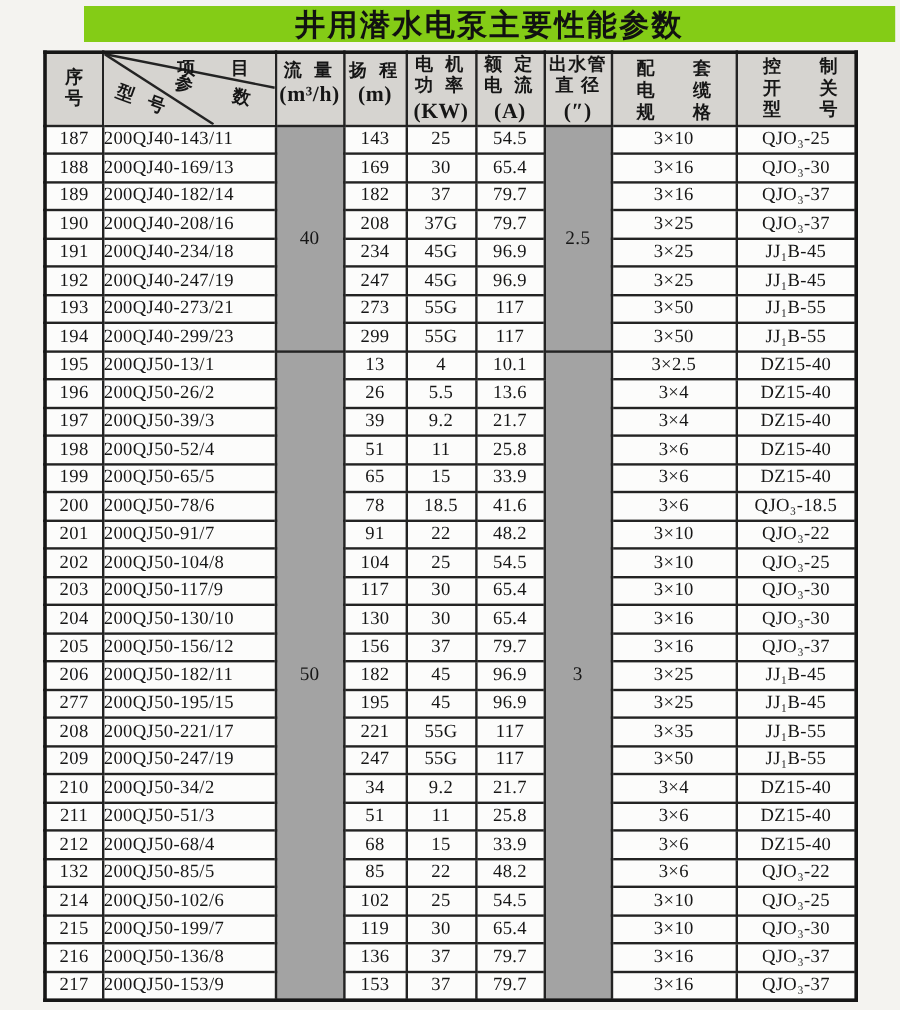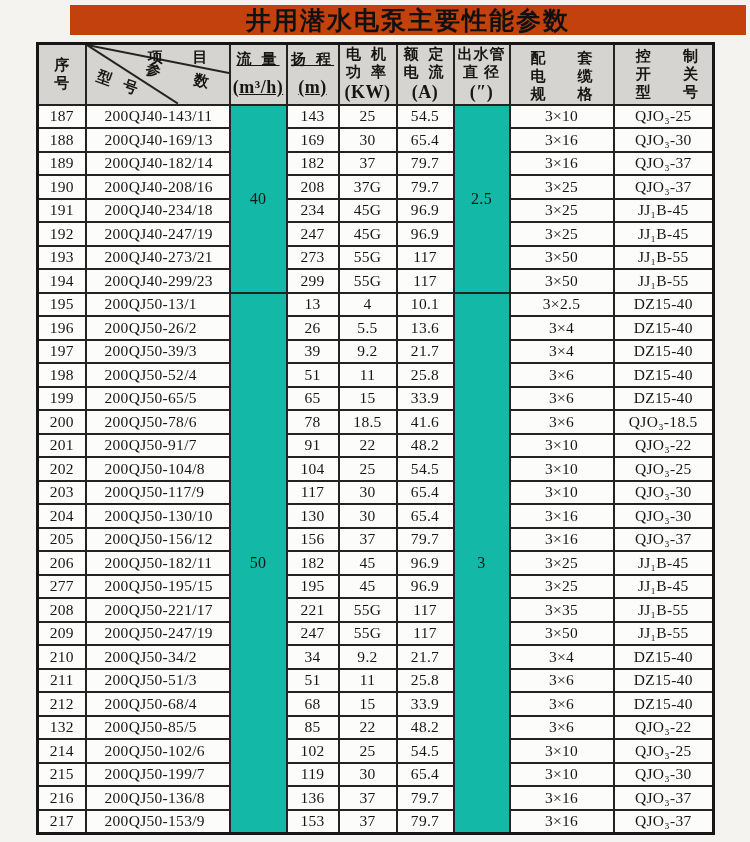--- a/index.html
+++ b/index.html
@@ -7,21 +7,21 @@
   body {
     width: 750px; height: 842px;
     background: #f4f3f0;
     font-family: "Liberation Sans", "DejaVu Sans", sans-serif;
     color: #161616;
   }
   .page { position: relative; width: 750px; height: 842px; overflow: hidden; }
 
   .title-strip {
     position: absolute; left: 70px; top: 5px; width: 676px; height: 30px;
-    background: #c2410c;
+    background: #84cc16;
     display: flex; align-items: center; justify-content: center;
     font-size: 25px; font-weight: bold; letter-spacing: 2px;
     color: #111;
   }
 
   table.pump {
     position: absolute; left: 36px; top: 42px;
     width: 676px; table-layout: fixed;
     border-collapse: collapse;
     border: 3px solid #161616;
@@ -33,43 +33,43 @@
     background: #d6d4d0;
     height: 61px;
     font-weight: bold; font-size: 15px;
     vertical-align: middle;
   }
   .hlines {
     display: flex; flex-direction: column; align-items: center; justify-content: center;
     height: 100%; line-height: 1.22; letter-spacing: 3px;
   }
   .hlines div { white-space: pre; }
-  .two-line .hlines { justify-content: space-between; padding: 5px 0 5px; text-decoration: underline; }
+  .two-line .hlines { justify-content: flex-start; padding: 5px 0 5px; }
   .unit {
     font-family: "Liberation Serif", "DejaVu Serif", serif;
     font-weight: 600; font-size: 18px; letter-spacing: 0.5px;
   }
 
   .corner-th { position: relative; background: #d6d4d0; }
   .corner-th svg { position: absolute; left: 0; top: 0; width: 100%; height: 100%; display: block; }
   .corner-th span { position: absolute; font-weight: bold; font-size: 15px; white-space: pre; }
   .c-item  { top: 3px;  right: 8px;  letter-spacing: 13px; font-family: Liberation Serif, serif; }
   .c-param { left: 58px; top: 23px; letter-spacing: 15px; transform: rotate(13deg); }
   .c-model { left: 9px;  top: 29px; letter-spacing: 4px;  transform: rotate(20deg); }
 
   tbody td {
     height: 23.5px;
     text-align: center; vertical-align: middle;
     font-family: "Liberation Serif", "DejaVu Serif", serif;
     font-size: 15.5px;
     background: #fcfcfb;
     letter-spacing: 0.3px;
   }
-  td.model { text-align: left; padding-left: 18px; }
-  td.merged { font-size: 16px; background: #14b8a6; }
+  td.model { text-align: left; }
+  td.merged { font-size: 16px; background: #a3a3a3; }
 </style>
 </head>
 <body>
 
 <div class="page">
 
   <div class="title-strip">井用潜水电泵主要性能参数</div>
 
   <table class="pump">
     <colgroup>

